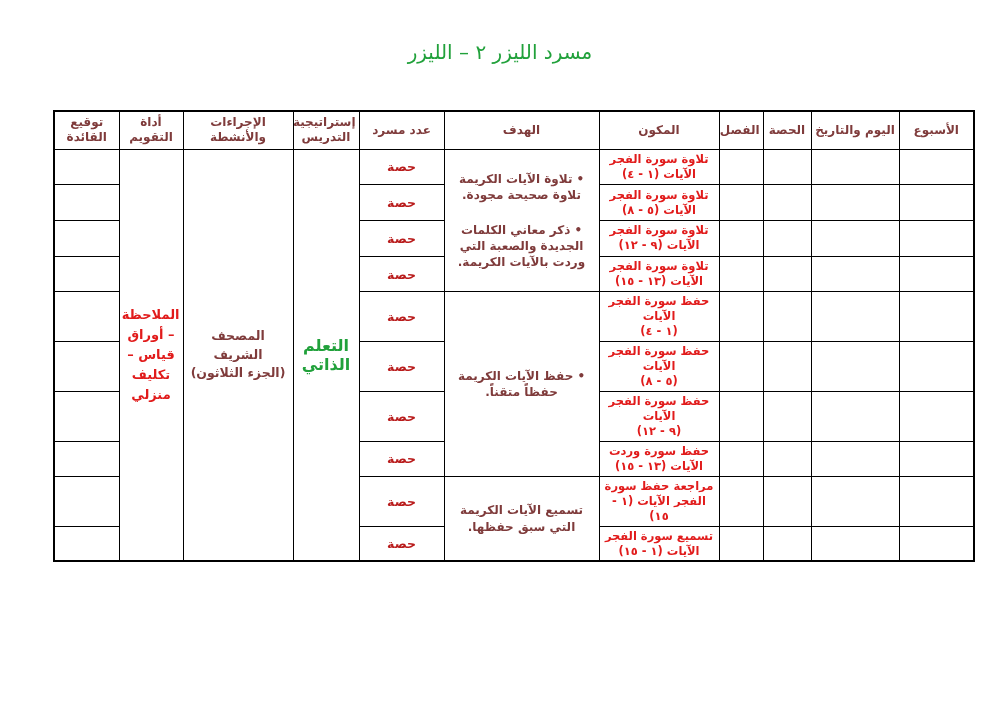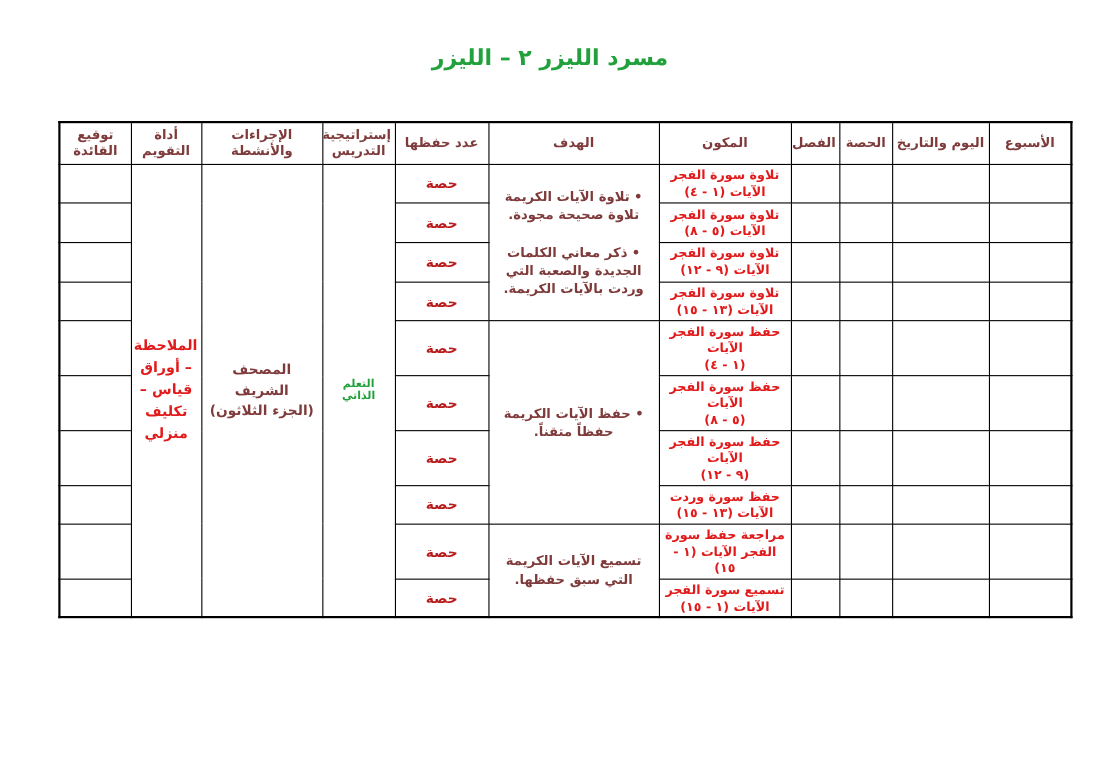--- a/index.html
+++ b/index.html
@@ -14,21 +14,21 @@
   .page {
     width: 1000px;
     height: 707px;
     direction: rtl;
     overflow: hidden;
   }
   .page-title {
     margin: 40px 0 0 0;
     text-align: center;
     font-size: 20px;
-    font-weight: bold;
+    font-weight: normal;
     color: #21A13B;
     letter-spacing: 0.5px;
   }
   .table-wrap {
     margin-top: 46px;
     padding: 0 25px 0 55px;
   }
   table.schedule {
     width: 920px;
     border-collapse: collapse;
@@ -65,21 +65,21 @@
   }
   .obj-item { margin: 19px 0; }
   .bullet { margin-left: 4px; }
   td.count-cell {
     color: #b91c1c;
     font-size: 12.5px;
     font-weight: bold;
   }
   td.strategy-cell {
     color: #21A13B;
-    font-size: 10px;
+    font-size: 16px;
     font-weight: bold;
   }
   td.procedures-cell {
     color: #7F3B3B;
     font-size: 12.5px;
     font-weight: bold;
     line-height: 1.5;
   }
   td.assessment-cell {
     color: #E11B1B;
@@ -114,21 +114,21 @@
       </colgroup>
 
       <tbody>
           <tr class="header-row">
         <th class="col-header">الأسبوع</th>
         <th class="col-header">اليوم والتاريخ</th>
         <th class="col-header">الحصة</th>
         <th class="col-header">الفصل</th>
         <th class="col-header">المكون</th>
         <th class="col-header">الهدف</th>
-        <th class="col-header">عدد حفظها</th>
+        <th class="col-header">عدد مسرد</th>
         <th class="col-header">إستراتيجية التدريس</th>
         <th class="col-header">الإجراءات والأنشطة</th>
         <th class="col-header">أداة التقويم</th>
         <th class="col-header">توقيع القائدة</th>
       </tr>
 
       <tr class="data-row">
         <td class="empty-cell"></td>
         <td class="empty-cell"></td>
         <td class="empty-cell"></td>

